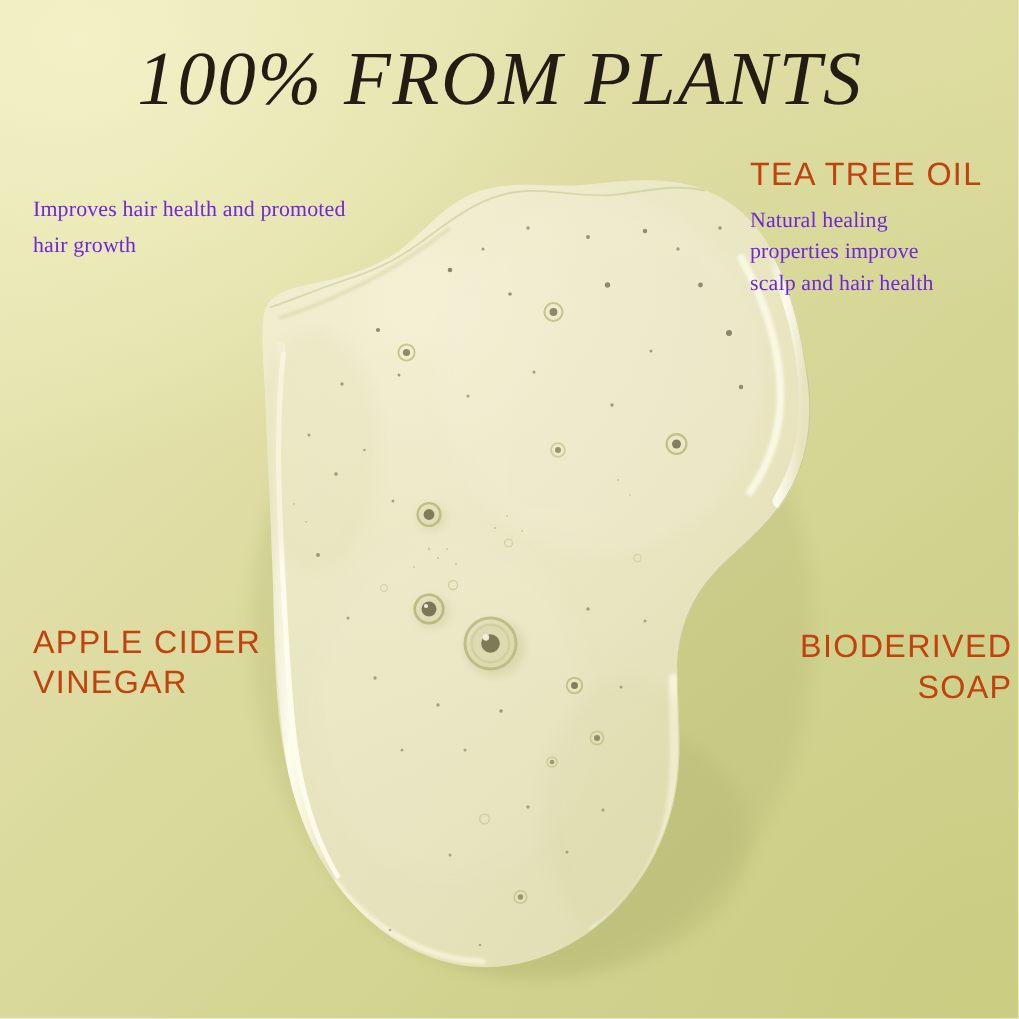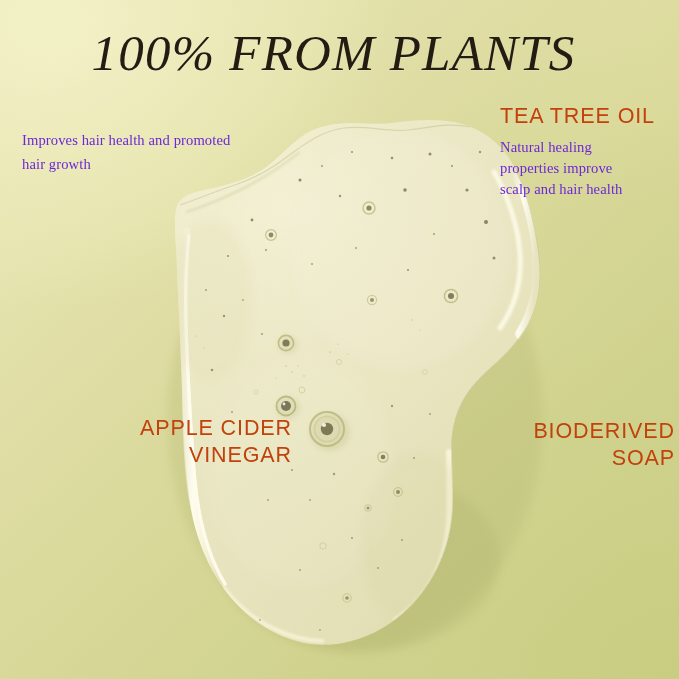--- a/index.html
+++ b/index.html
@@ -97,21 +97,21 @@
     line-height: 24px;
     letter-spacing: 0.1px;
     color: #6d28d9;
     white-space: pre-line;
   }
 
   #c-aloe    { left: 22px;  top: 128px; width: 275px; }
   #c-tea     { left: 500px; top: 103px; width: 175px; }
   #c-tea p   { line-height: 21px; }
   #c-acv     { left: 22px;  top: 415px; width: 270px; }
-  #c-acv h2  { line-height: 27px; text-align: right; }
+  #c-acv h2  { line-height: 27px; }
   #c-acv p   { line-height: 23px; }
   #c-soap    { left: 500px; top: 418px; width: 175px; text-align: right; }
   #c-soap h2 { line-height: 27px; }
   #c-soap p  { line-height: 21px; }
 </style>
 </head>
 <body>
 
 <div id="poster">
 

